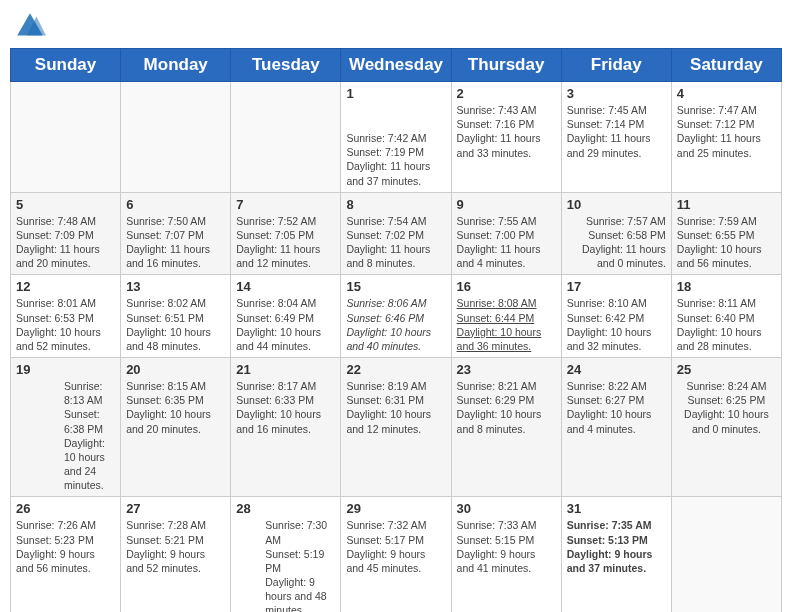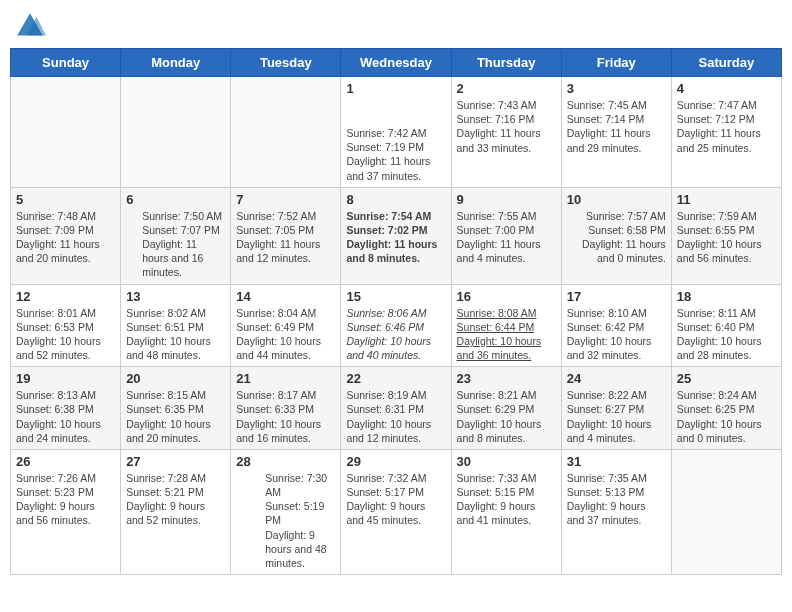--- a/index.html
+++ b/index.html
@@ -47,21 +47,21 @@
     }
     table {
       width: 100%;
       border-collapse: collapse;
       table-layout: fixed;
     }
     thead tr th {
       background-color: #2a6bbf;
       color: #fff;
       text-align: center;
-      font-size: 13px;
+      font-size: 17px;
       font-weight: bold;
       padding: 6px 4px;
       border: 1px solid #1e5aa8;
     }
     tbody tr td {
       border: 1px solid #ccc;
       vertical-align: top;
       padding: 4px 5px;
       font-size: 11px;
       color: #333;
@@ -151,33 +151,33 @@
       </tr>
       <tr>
         <td>
           <span class="day-number">5</span>
           <div class="day-info" style="white-space: pre-line;">Sunrise: 7:48 AM
 Sunset: 7:09 PM
 Daylight: 11 hours and 20 minutes.</div>
         </td>
         <td>
           <span class="day-number">6</span>
-          <div class="day-info" style="white-space: pre-line; margin-left: 16px;">Sunrise: 7:50 AM
+          <div class="day-info" style="white-space: pre-line;">Sunrise: 7:50 AM
 Sunset: 7:07 PM
 Daylight: 11 hours and 16 minutes.</div>
         </td>
         <td>
           <span class="day-number">7</span>
           <div class="day-info" style="white-space: pre-line;">Sunrise: 7:52 AM
 Sunset: 7:05 PM
 Daylight: 11 hours and 12 minutes.</div>
         </td>
         <td>
           <span class="day-number">8</span>
-          <div class="day-info" style="white-space: pre-line; font-weight: bold;">Sunrise: 7:54 AM
+          <div class="day-info" style="white-space: pre-line;">Sunrise: 7:54 AM
 Sunset: 7:02 PM
 Daylight: 11 hours and 8 minutes.</div>
         </td>
         <td>
           <span class="day-number">9</span>
           <div class="day-info" style="white-space: pre-line;">Sunrise: 7:55 AM
 Sunset: 7:00 PM
 Daylight: 11 hours and 4 minutes.</div>
         </td>
         <td>
@@ -233,21 +233,21 @@
         <td>
           <span class="day-number">18</span>
           <div class="day-info" style="white-space: pre-line;">Sunrise: 8:11 AM
 Sunset: 6:40 PM
 Daylight: 10 hours and 28 minutes.</div>
         </td>
       </tr>
       <tr>
         <td>
           <span class="day-number">19</span>
-          <div class="day-info" style="white-space: pre-line;">Sunrise: 8:13 AM
+          <div class="day-info" style="white-space: pre-line; margin-left: 48px;">Sunrise: 8:13 AM
 Sunset: 6:38 PM
 Daylight: 10 hours and 24 minutes.</div>
         </td>
         <td>
           <span class="day-number">20</span>
           <div class="day-info" style="white-space: pre-line;">Sunrise: 8:15 AM
 Sunset: 6:35 PM
 Daylight: 10 hours and 20 minutes.</div>
         </td>
         <td>
@@ -269,21 +269,21 @@
 Daylight: 10 hours and 8 minutes.</div>
         </td>
         <td>
           <span class="day-number">24</span>
           <div class="day-info" style="white-space: pre-line;">Sunrise: 8:22 AM
 Sunset: 6:27 PM
 Daylight: 10 hours and 4 minutes.</div>
         </td>
         <td>
           <span class="day-number">25</span>
-          <div class="day-info" style="white-space: pre-line;">Sunrise: 8:24 AM
+          <div class="day-info" style="white-space: pre-line; text-align: center;">Sunrise: 8:24 AM
 Sunset: 6:25 PM
 Daylight: 10 hours and 0 minutes.</div>
         </td>
       </tr>
       <tr>
         <td>
           <span class="day-number">26</span>
           <div class="day-info" style="white-space: pre-line;">Sunrise: 7:26 AM
 Sunset: 5:23 PM
 Daylight: 9 hours and 56 minutes.</div>
@@ -307,20 +307,20 @@
 Daylight: 9 hours and 45 minutes.</div>
         </td>
         <td>
           <span class="day-number">30</span>
           <div class="day-info" style="white-space: pre-line;">Sunrise: 7:33 AM
 Sunset: 5:15 PM
 Daylight: 9 hours and 41 minutes.</div>
         </td>
         <td>
           <span class="day-number">31</span>
-          <div class="day-info" style="white-space: pre-line;">Sunrise: 7:35 AM
+          <div class="day-info" style="white-space: pre-line; font-weight: bold;">Sunrise: 7:35 AM
 Sunset: 5:13 PM
 Daylight: 9 hours and 37 minutes.</div>
         </td>
         <td class="empty-cell"></td>
       </tr>
     </tbody>
 </table>
 
 </body></html>

